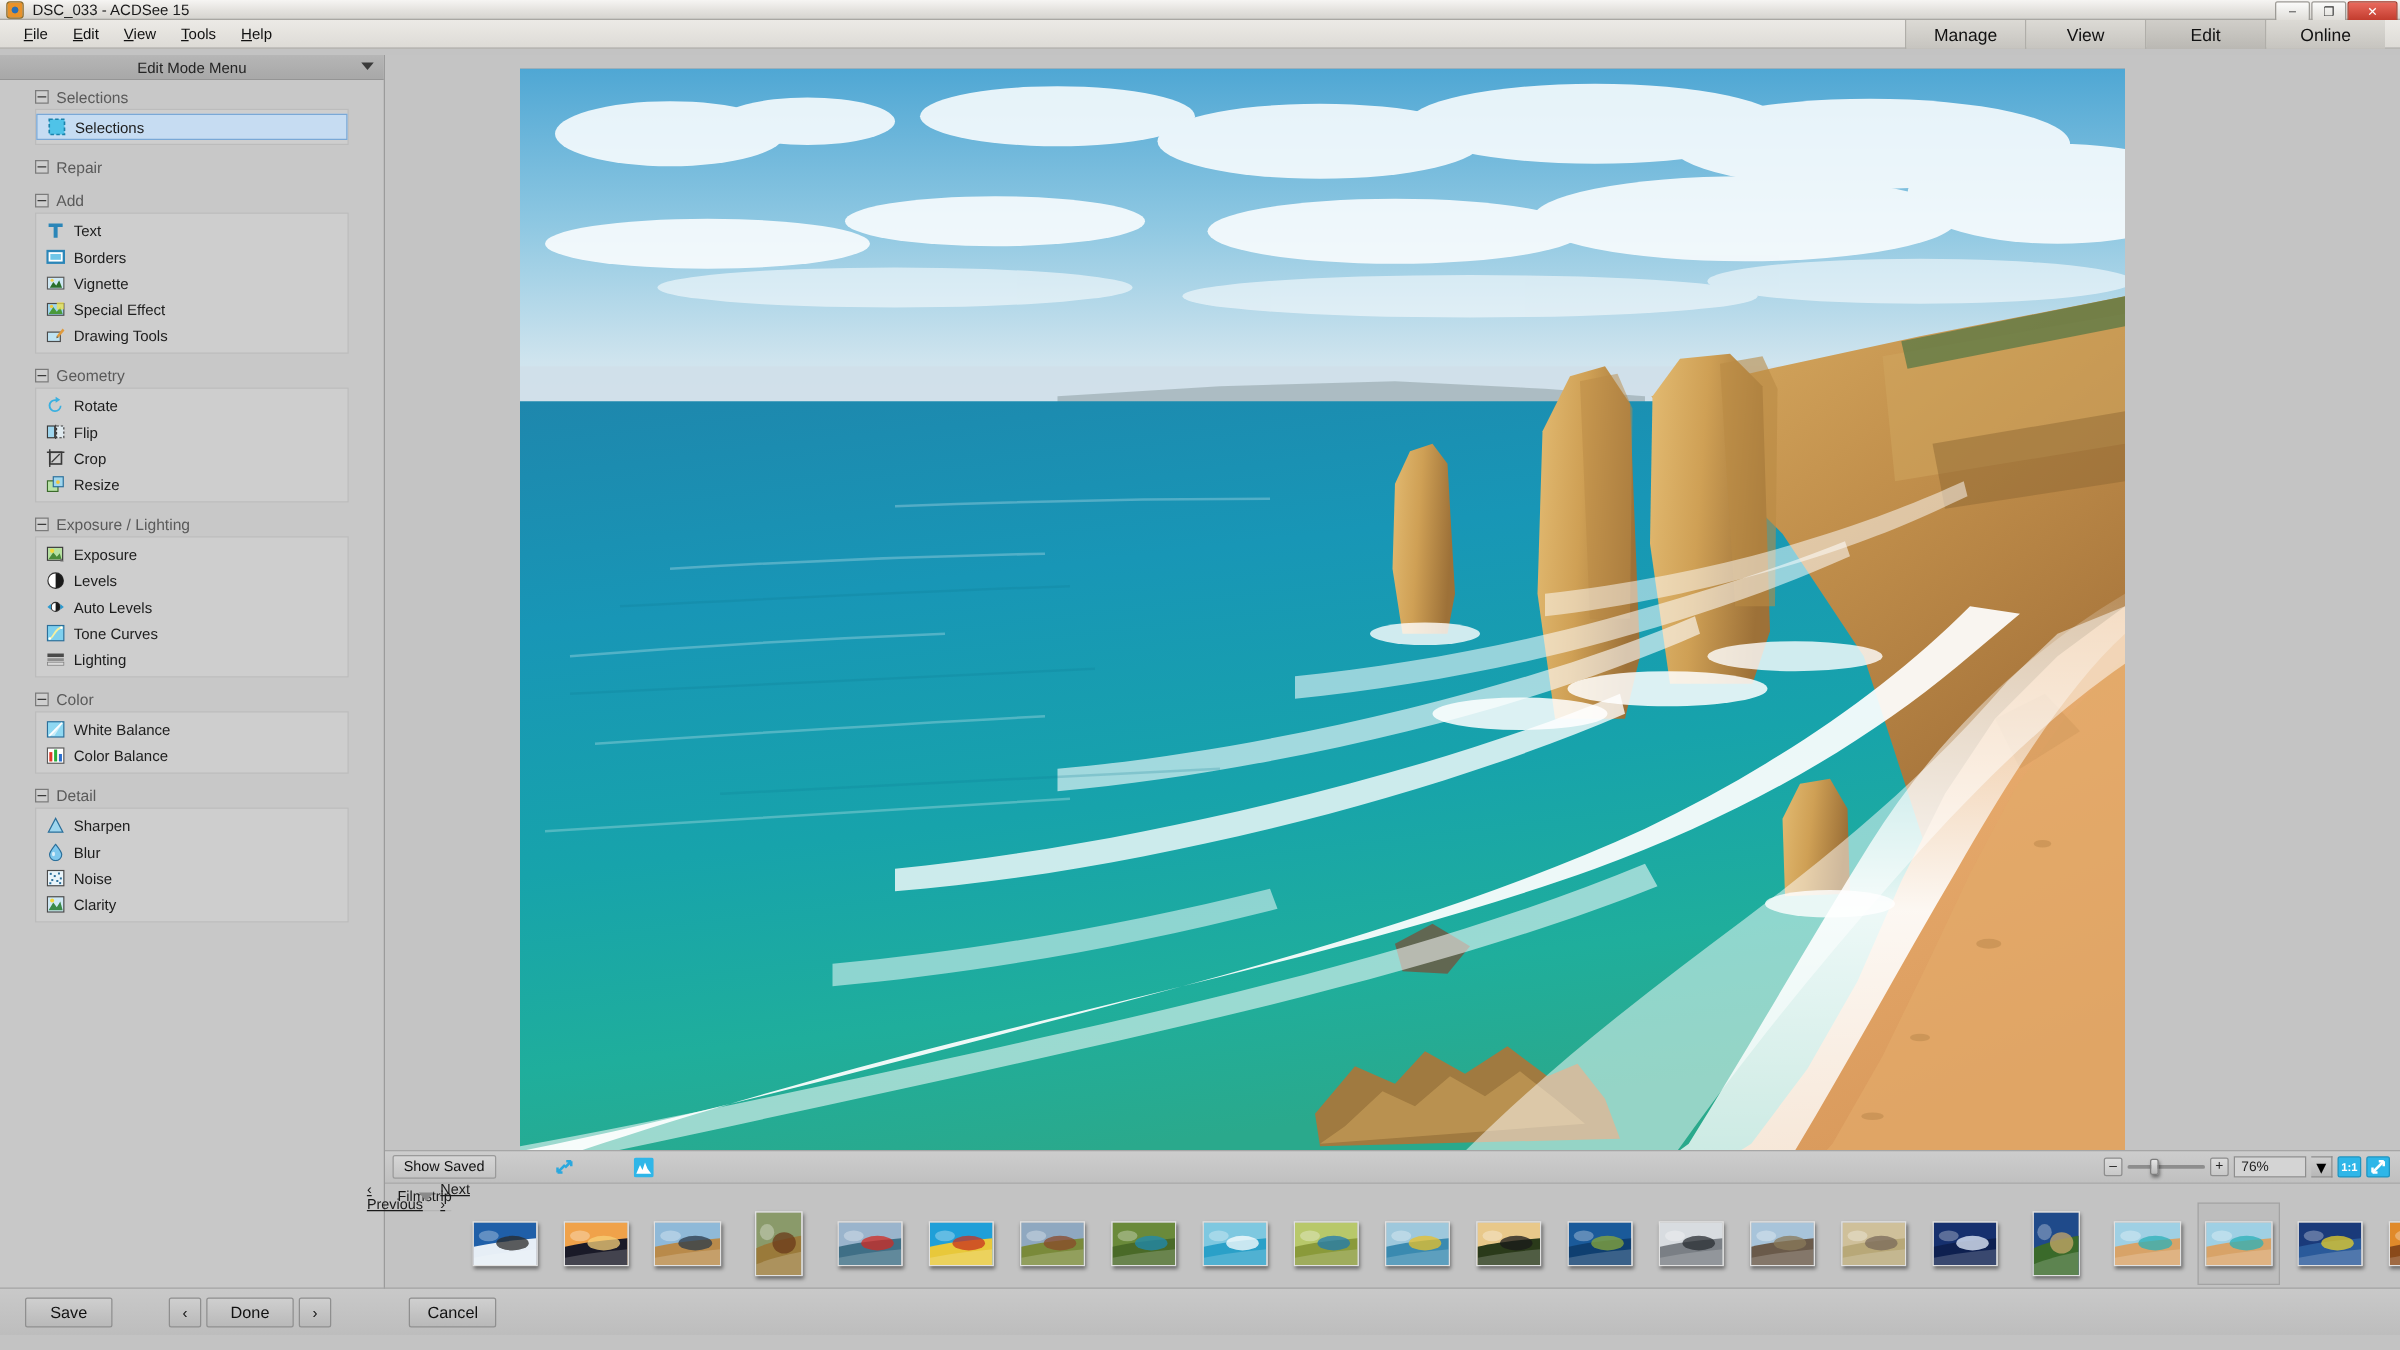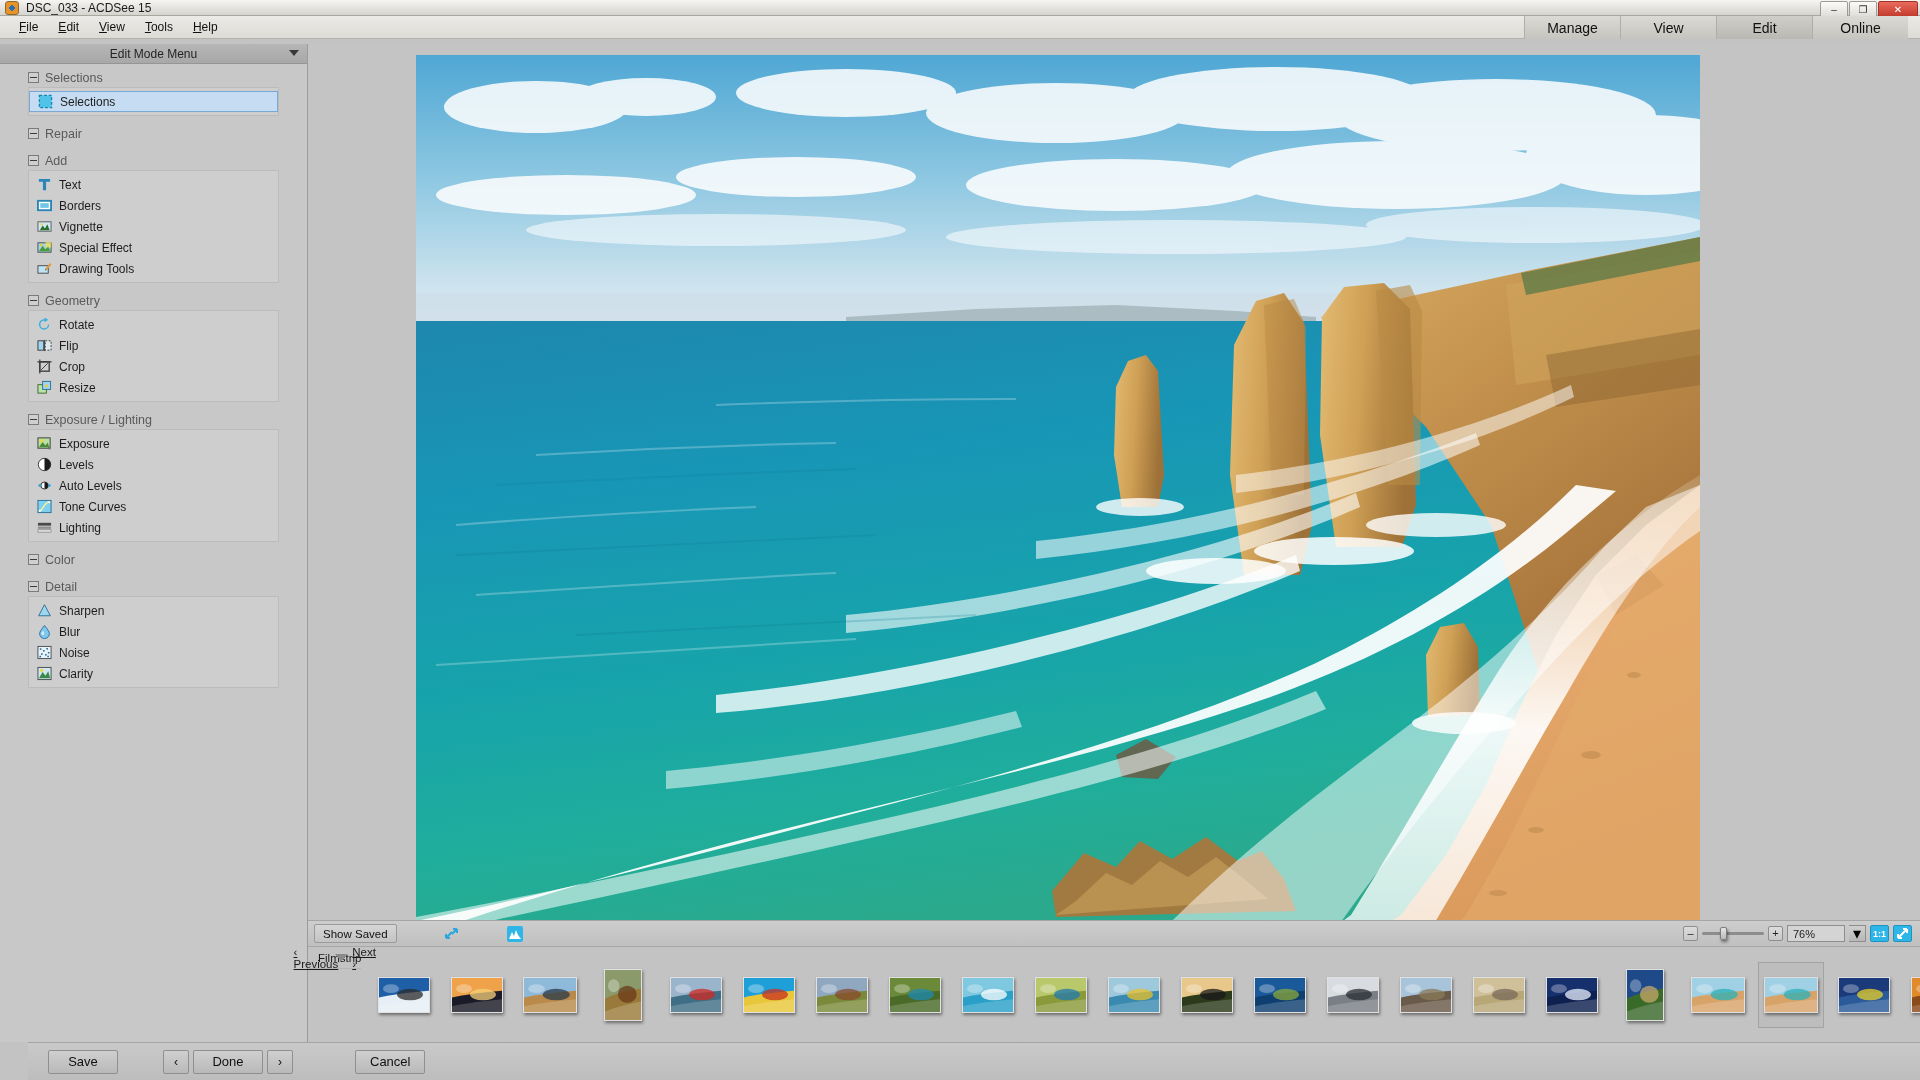--- a/index.html
+++ b/index.html
@@ -198,24 +198,24 @@
   }
   .thumb-cell.selected{ background:#bdbdbd; border:1px solid #a3a3a3;}
   .thumb{
     box-shadow:1px 2px 3px rgba(0,0,0,.45);
     border:1px solid rgba(255,255,255,.5);
     display:block;
   }
 
   
   #bottombar{
-    position:absolute;bottom:0;left:0;right:0;height:38px;
+    position:absolute;bottom:12px;left:0;right:0;height:38px;
     background:linear-gradient(#c9c9c9,#bdbdbd);
     border-top:1px solid #a4a4a4;
-    display:flex;align-items:center;margin-left:28px;
+    display:flex;align-items:center;
   }
   .bbtn{
     height:24px;min-width:70px;padding:0 14px;
     background:linear-gradient(#cfcfcf,#b9b9b9);
     border:1px solid #8f8f8f;border-radius:2px;
     display:flex;align-items:center;justify-content:center;
     font-size:13px;color:#111;cursor:default;
   }
   .bbtn.small{ min-width:26px;padding:0 7px;font-size:12px;}
   #btn-save{ margin-left:20px; }
@@ -439,20 +439,43 @@
                 </svg>
               </span>
               <span>Lighting</span>
             </div>
           </div>
         </div>
         <div class="group">
           <div class="group-head">
             <span class="collapse"></span>
             <span>Color</span>
+          </div>
+          <div class="group-body">
+            <div class="tool">
+              <span>
+                <svg class="ticon" viewBox="0 0 16 16">
+                  <rect x="1" y="1.5" width="14" height="13" fill="#8fd8f2" stroke="#2b6f9a"></rect>
+                  <path d="M2.5 13.5 L13.5 2.5" stroke="#ffffff" stroke-width="1.6"></path>
+                  <path d="M2.5 13.5 L7 13.5 L13 4 Z" fill="#ffffff" opacity="0.55"></path>
+                </svg>
+              </span>
+              <span>White Balance</span>
+            </div>
+            <div class="tool">
+              <span>
+                <svg class="ticon" viewBox="0 0 16 16">
+                  <rect x="1" y="1.5" width="14" height="13" fill="#ffffff" stroke="#5a5a5a"></rect>
+                  <rect x="2.6" y="5" width="2.6" height="8" fill="#e03a2a"></rect>
+                  <rect x="6.7" y="2.8" width="2.6" height="10.2" fill="#2ab03a"></rect>
+                  <rect x="10.8" y="6.6" width="2.6" height="6.4" fill="#2a6fd0"></rect>
+                </svg>
+              </span>
+              <span>Color Balance</span>
+            </div>
           </div>
         </div>
         <div class="group">
           <div class="group-head">
             <span class="collapse"></span>
             <span>Detail</span>
           </div>
           <div class="group-body">
             <div class="tool">
               <span>

